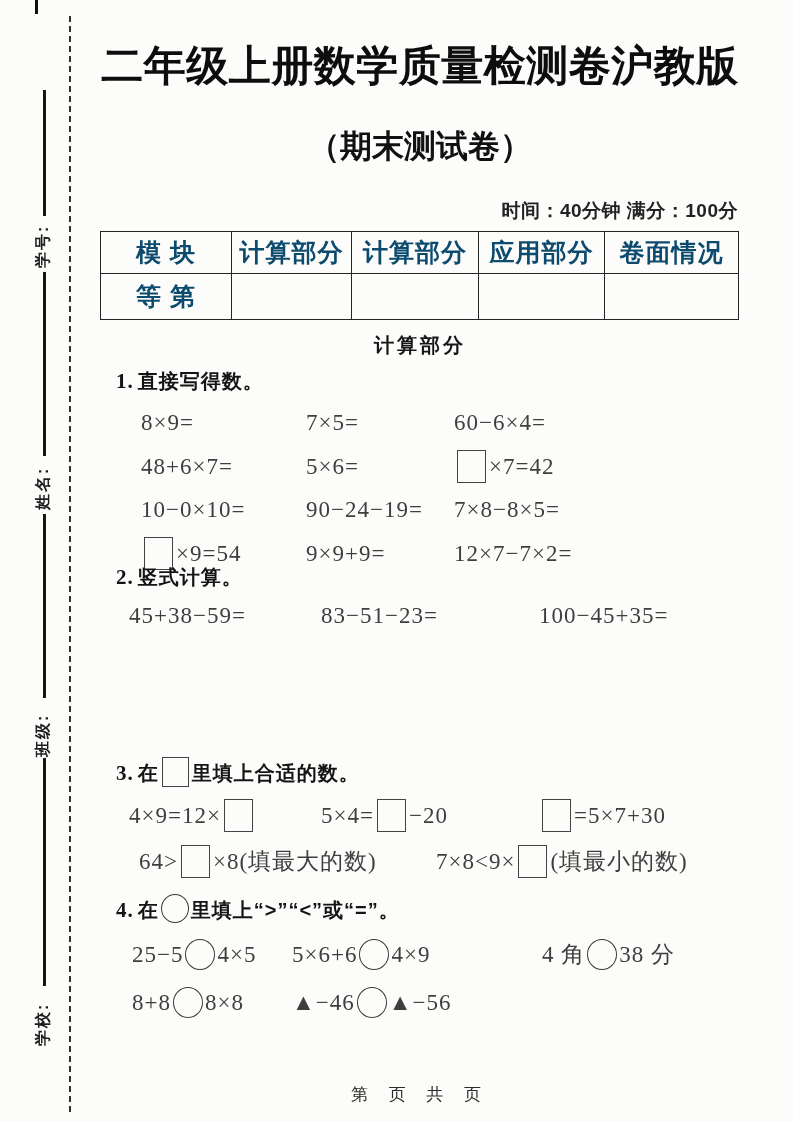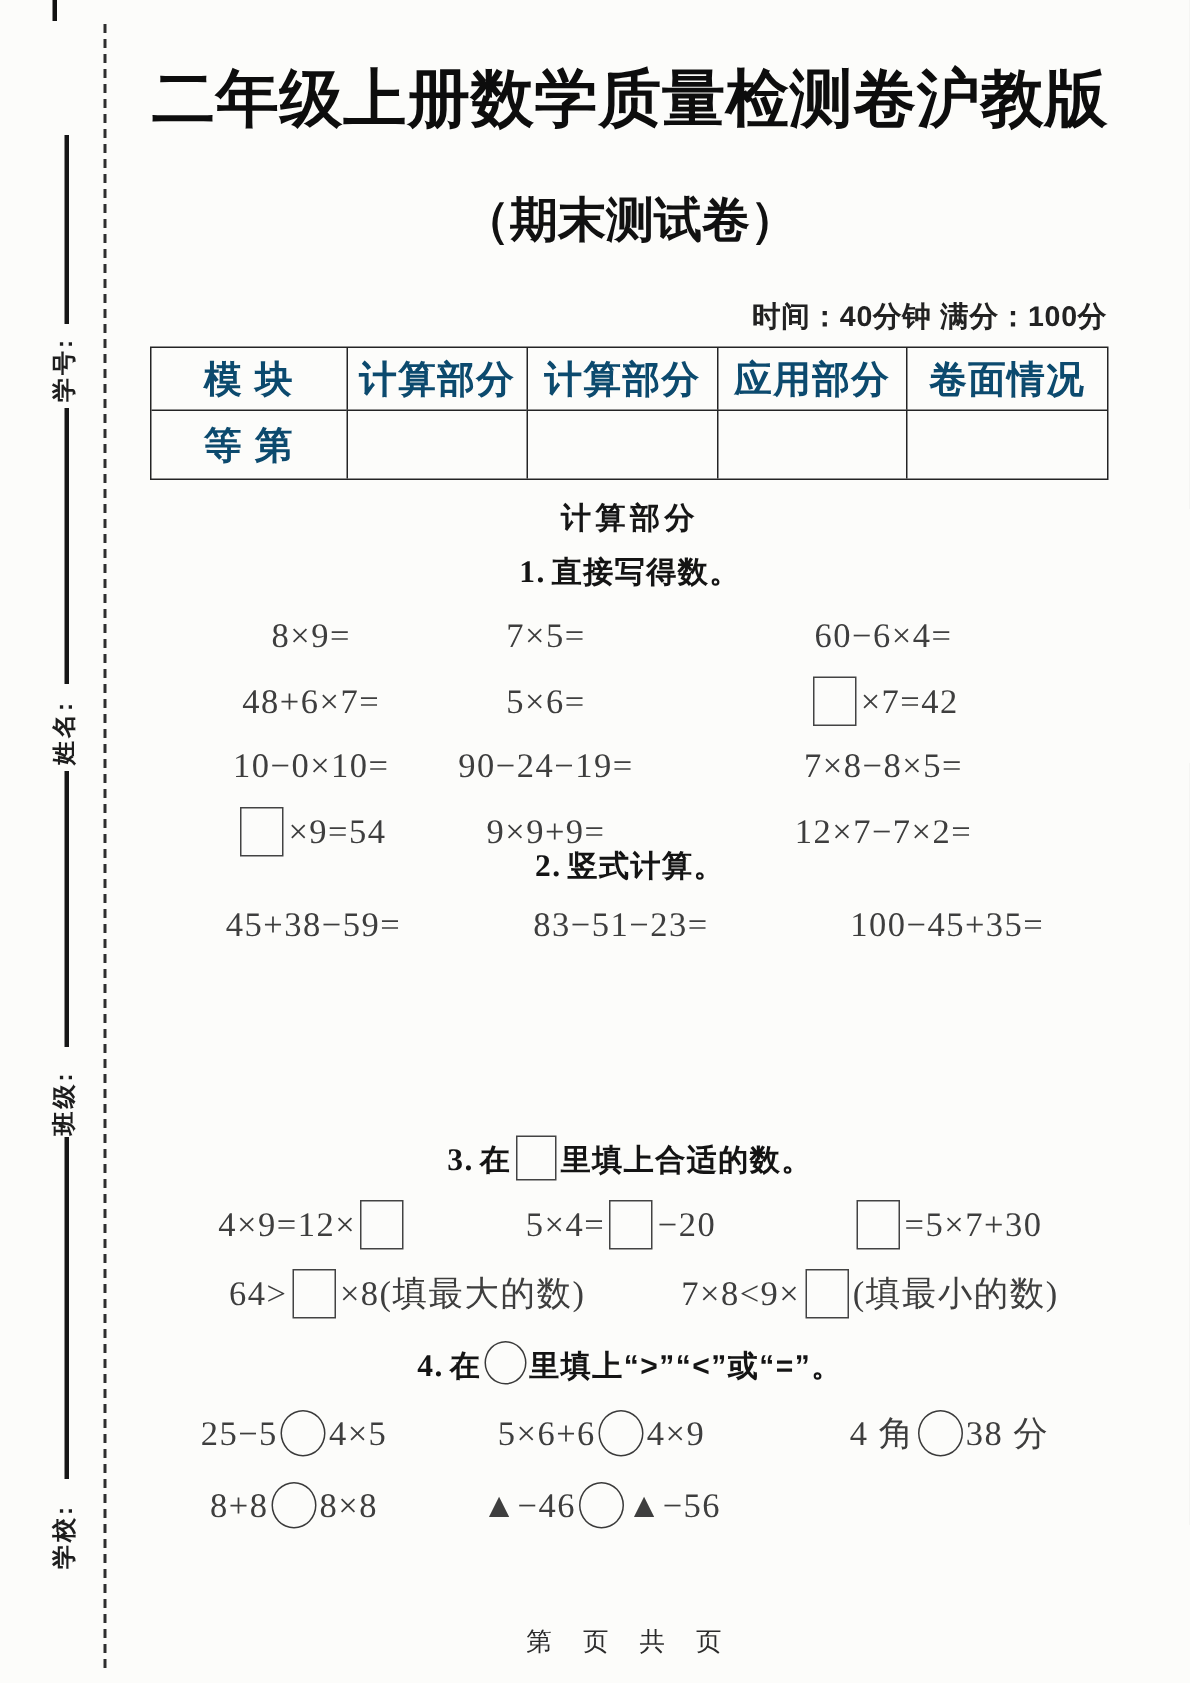--- a/index.html
+++ b/index.html
@@ -28,21 +28,21 @@
     display:grid; grid-template-columns:130px 120px 127px 126px 1fr; grid-template-rows:41px 46px;
     background:transparent; }
   .score-table .cell { display:flex; align-items:center; justify-content:center;
     font-size:25px; font-weight:bold; color:#0c4a6e; letter-spacing:1px;
     border-left:1.4px solid #242424; }
   .score-table .cell.first { border-left:none; }
   .score-table .cell.r2 { border-top:1.4px solid #242424; }
   
   .section-title { position:absolute; top:332px; left:0; width:100%; text-align:center;
     font-size:20px; font-weight:bold; letter-spacing:3px; color:#161616; }
-  .q { position:absolute; left:0; width:640px;text-align:center; }
+  .q { position:absolute; left:16px; width:640px; }
   .q-head { font-size:20px; font-weight:bold; color:#141414; letter-spacing:1px; line-height:30px; }
   .q-num { font-family:"Liberation Serif", serif; font-size:21px; margin-right:4px; }
   .q-row { display:grid; margin-top:14px; align-items:center; }
   .c1 { grid-template-columns:165px 148px 1fr; margin-left:25px; }
   .ca { grid-template-columns:192px 218px 1fr; margin-left:13px; margin-top:11px; }
   .cb { grid-template-columns:297px 1fr; margin-left:23px; margin-top:13px; }
   .cc { grid-template-columns:160px 250px 1fr; margin-left:16px; }
   .cc + .cc { margin-top:17px; }
   .expr { font-family:"Liberation Serif", serif; font-size:23px; color:#3e3e3e;
     letter-spacing:1px; white-space:nowrap; }

